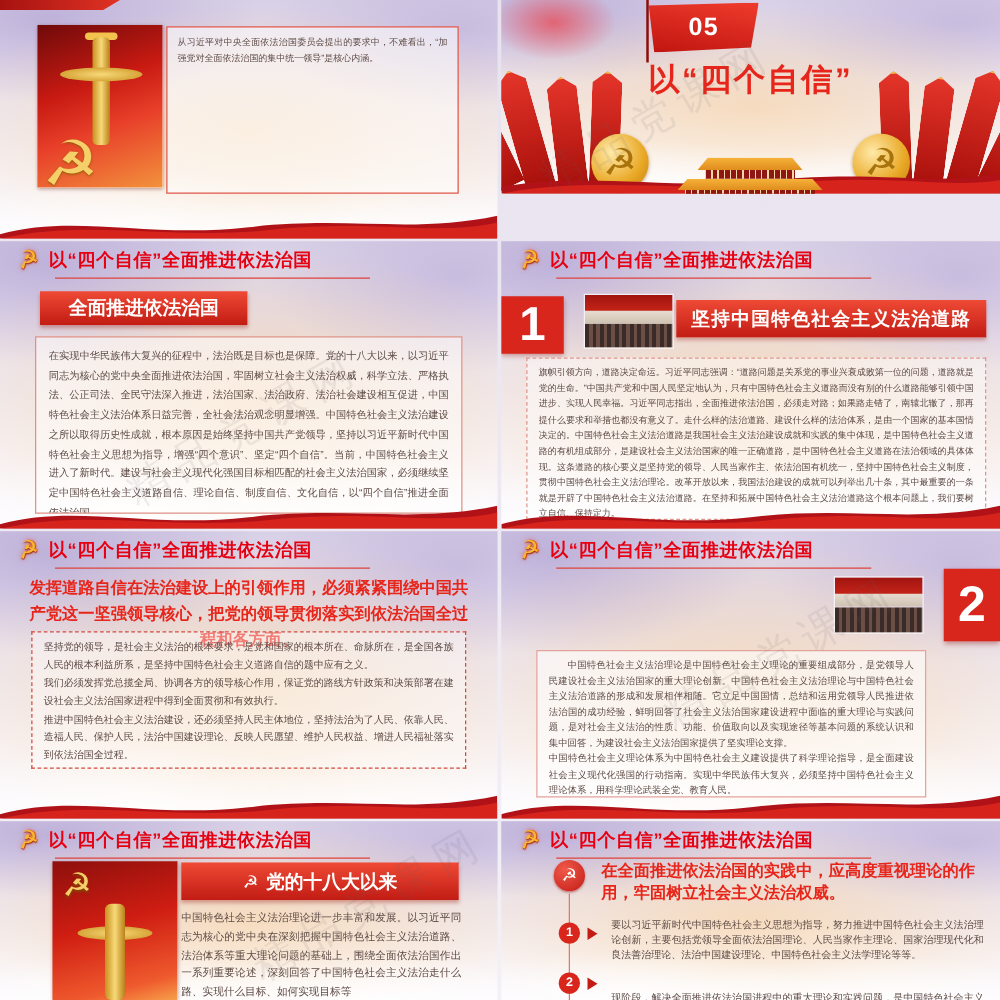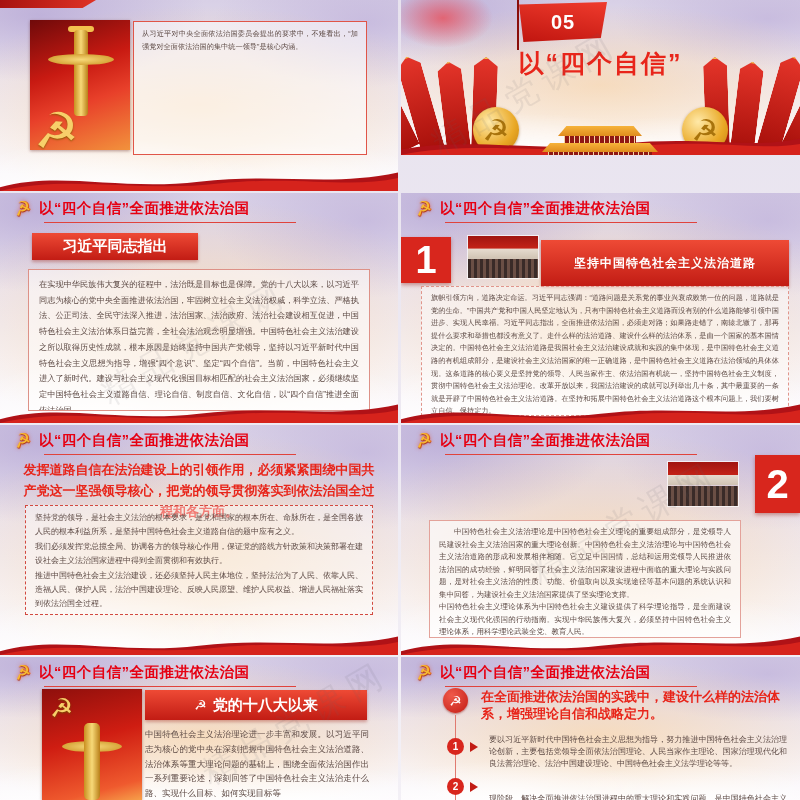--- a/index.html
+++ b/index.html
@@ -112,21 +112,21 @@
       display:flex;align-items:center;justify-content:center;box-shadow:0 2px 4px rgba(140,20,10,.4);}
   .nb1{left:0;top:44px;width:50px;height:46px;font-size:38px;}
   .nb2{left:354px;top:30px;width:45px;height:58px;font-size:40px;}
   .photo{position:absolute;z-index:2;border:1px solid rgba(255,255,255,.7);box-sizing:border-box;
       background:
         linear-gradient(#a01510,#c42318) top / 100% 30% no-repeat,
         linear-gradient(#e8ded2,#cfc2b2) 0 38% / 100% 26% no-repeat,
         repeating-linear-gradient(90deg,#3a2b28 0 3px,#6b4f45 3px 6px) bottom / 100% 46% no-repeat;}
   .ph1{left:66px;top:42px;width:72px;height:44px;}
   .ph2{left:266px;top:36px;width:72px;height:46px;}
-  .p1banner{position:absolute;left:140px;top:47px;width:248px;height:46px;font-size:12px;letter-spacing:1px;}
+  .p1banner{position:absolute;left:140px;top:47px;width:248px;height:30px;font-size:15px;letter-spacing:1px;}
   .p2banner{position:absolute;left:4px;top:33px;width:244px;height:46px;font-size:16.5px;letter-spacing:1px;}
   .dashbox{position:absolute;left:20px;top:93px;width:368px;height:130px;z-index:2;box-sizing:border-box;
       border:1px dashed #e0958b;background:rgba(255,255,255,.45);padding:5px 9px;overflow:hidden;}
   .dashbox p{margin:0;font-size:7.2px;line-height:12.6px;}
   .sbox{position:absolute;left:28px;top:95px;width:312px;height:118px;z-index:2;box-sizing:border-box;
       border:1px solid #e3a29a;background:rgba(255,255,255,.6);padding:5px 9px;overflow:hidden;}
   .sbox p{margin:0;font-size:7.5px;line-height:12.5px;}
 
   
   .lead5{position:absolute;left:22px;top:34px;width:354px;text-align:center;font-size:13px;line-height:21px;z-index:2;}
@@ -236,21 +236,21 @@
         </svg>
     </div>
   </div>
 
   <div class="slide c3">
     <div class="hdr">
       <span class="emblem">☭</span>
       <span class="hdr-t">以“四个自信”全面推进依法治国</span>
     </div>
     <div class="hdr-u"></div>
-    <div class="banner bn-l">习近平同志指出</div>
+    <div class="banner bn-l">全面推进依法治国</div>
     <div class="obox">
       <p class="bodytxt">在实现中华民族伟大复兴的征程中，法治既是目标也是保障。党的十八大以来，以习近平同志为核心的党中央全面推进依法治国，牢固树立社会主义法治权威，科学立法、严格执法、公正司法、全民守法深入推进，法治国家、法治政府、法治社会建设相互促进，中国特色社会主义法治体系日益完善，全社会法治观念明显增强。中国特色社会主义法治建设之所以取得历史性成就，根本原因是始终坚持中国共产党领导，坚持以习近平新时代中国特色社会主义思想为指导，增强“四个意识”、坚定“四个自信”。当前，中国特色社会主义进入了新时代。建设与社会主义现代化强国目标相匹配的社会主义法治国家，必须继续坚定中国特色社会主义道路自信、理论自信、制度自信、文化自信，以“四个自信”推进全面依法治国。</p>
     </div>
     <div class="wave">
       <svg viewBox="0 0 400 26" preserveAspectRatio="none">
           <path d="M0 22 C 60 4, 120 26, 200 16 C 280 6, 330 22, 400 6 L400 26 L0 26 Z" fill="#b01217"></path>
           <path d="M0 26 C 70 8, 140 28, 220 18 C 300 9, 350 24, 400 12 L400 26 Z" fill="#d6231c"></path>
         </svg>
     </div>
   </div>
@@ -333,21 +333,21 @@
     <div class="body7 bodytxt">中国特色社会主义法治理论进一步丰富和发展。以习近平同志为核心的党中央在深刻把握中国特色社会主义法治道路、法治体系等重大理论问题的基础上，围绕全面依法治国作出一系列重要论述，深刻回答了中国特色社会主义法治走什么路、实现什么目标、如何实现目标等</div>
   </div>
 
   <div class="slide c8">
     <div class="hdr">
       <span class="emblem">☭</span>
       <span class="hdr-t">以“四个自信”全面推进依法治国</span>
     </div>
     <div class="hdr-u"></div>
     <div class="pcirc">☭</div>
-    <div class="plead redlead">在全面推进依法治国的实践中，建设什么样的法治体系，增强理论自信和战略定力。</div>
+    <div class="plead redlead">在全面推进依法治国的实践中，应高度重视理论的作用，牢固树立社会主义法治权威。</div>
     <div class="vline"></div>
     <div class="icirc ic1">1</div>
     <div class="chev ch1"></div>
     <div class="itext it1 bodytxt">要以习近平新时代中国特色社会主义思想为指导，努力推进中国特色社会主义法治理论创新，主要包括党领导全面依法治国理论、人民当家作主理论、国家治理现代化和良法善治理论、法治中国建设理论、中国特色社会主义法学理论等等。</div>
     <div class="icirc ic2">2</div>
     <div class="chev ch2"></div>
     <div class="itext it2 bodytxt">现阶段，解决全面推进依法治国进程中的重大理论和实践问题，是中国特色社会主义法治理论建设的关键。</div>
   </div>
 
   <div class="wm" style="left:420px;top:70px;">精品党课网</div>

